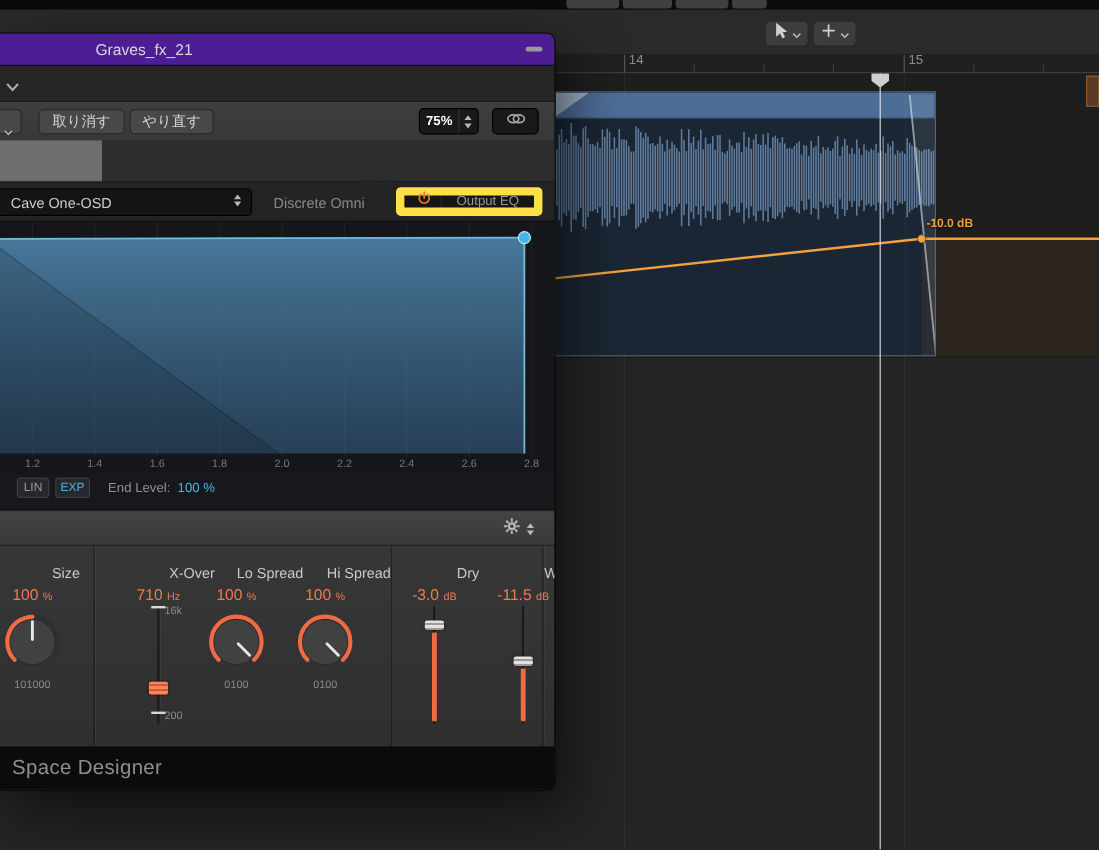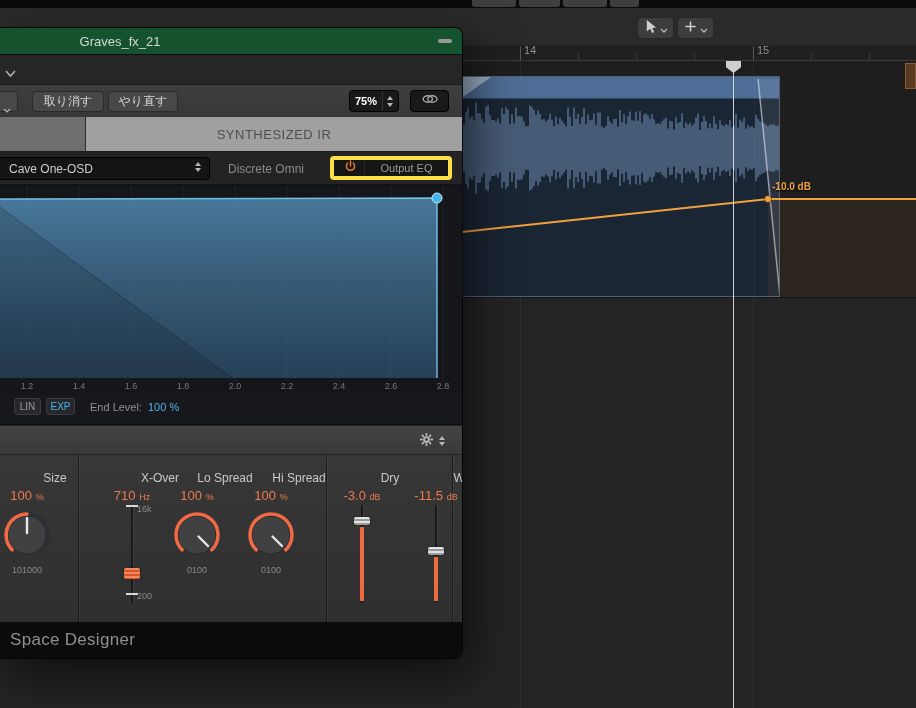--- a/index.html
+++ b/index.html
@@ -41,21 +41,21 @@
   .playhead-line{left:733px;top:61px;width:1px;height:647px;background:rgba(238,238,238,0.85);z-index:10;}
   .playhead-marker{left:726px;top:61px;width:15px;height:12px;background:#cfcfcf;z-index:10;
     clip-path:polygon(0 0,100% 0,100% 52%,50% 100%,0 52%);}
 
   
   .plugin{left:0;top:28px;width:462px;height:630px;background:#2e2e2e;z-index:50;
     border-radius:0 7px 7px 0;overflow:hidden;
     box-shadow:10px 16px 48px rgba(0,0,0,0.6),0 0 0 1px rgba(0,0,0,0.8);}
   .prow{position:absolute;left:0;width:100%;box-sizing:border-box;}
 
-  .titlebar{top:0;height:27px;background:#14532d;border-bottom:1px solid #0f0f0f;}
+  .titlebar{top:0;height:27px;background:#4c1d95;border-bottom:1px solid #0f0f0f;}
   .wintitle{position:absolute;left:40px;top:6px;width:160px;text-align:center;
     font-size:13px;color:#d8d8d8;}
   .minimize{position:absolute;right:10px;top:11px;width:14px;height:4px;border-radius:2px;background:#9a9a9a;}
 
   .row2{top:27px;height:30px;background:#262626;border-bottom:1px solid #1a1a1a;}
 
   .ptoolbar{top:57px;height:48px;background:linear-gradient(#3e3e3e,#353535);border-bottom:1px solid #1f1f1f;}
   .tbtn{position:absolute;top:6px;height:21px;background:#484848;border:1px solid #2a2a2a;border-radius:4px;
     box-sizing:border-box;color:#d5d5d5;font-size:12px;line-height:19px;text-align:center;}
   .viewlabel{position:absolute;left:300px;top:9px;font-size:15px;color:#9a9a9a;margin-top:44px;}
@@ -75,21 +75,21 @@
     display:flex;align-items:center;justify-content:center;font-size:13px;font-weight:500;
     letter-spacing:0.5px;color:#4f4f4f;}
 
   .presetrow{top:124px;height:33px;background:#232323;border-bottom:1px solid #101010;}
   .presetbox{position:absolute;left:-20px;top:5px;width:230px;height:23px;background:#141414;
     border:1px solid #000;border-radius:0 4px 4px 0;box-sizing:border-box;}
   .presetname{position:absolute;left:28px;top:4px;font-size:12px;color:#cccccc;}
   .presetarrows{position:absolute;right:8px;top:4px;display:flex;flex-direction:column;gap:2px;align-items:center;}
   .modelabel{position:absolute;left:228px;top:10px;font-size:12px;color:#8a8a8a;}
   .eqgroup{position:absolute;left:330px;top:4px;width:122px;height:24px;background:#161616;
-    border:4px solid #fde047;border-radius:4px;box-sizing:border-box;display:flex;align-items:center;}
+    border:7px solid #fde047;border-radius:4px;box-sizing:border-box;display:flex;align-items:center;}
   .eqdivider{width:1px;height:100%;background:rgba(255,255,255,0.07);margin-left:6px;}
   .eqlabel{flex:1;text-align:center;font-size:11px;color:#9a9a9a;}
 
   .display{top:157px;height:210px;background:#14161a;}
   .ticklabel{position:absolute;top:196px;width:20px;text-align:center;font-size:9px;color:#73777d;}
 
   .linexp{top:367px;height:30px;background:#17181c;border-bottom:1px solid #0d0d0d;}
   .smallbtn{position:absolute;top:3px;height:17px;background:#26282c;border:1px solid #3a3d42;
     border-radius:3px;box-sizing:border-box;font-size:10px;line-height:15px;text-align:center;}
   .endlabel{position:absolute;left:90px;top:6px;font-size:11px;color:#909090;}
@@ -234,21 +234,20 @@
         <svg width="18" height="14" viewBox="0 0 18 14">
           <ellipse cx="6.8" cy="7" rx="4.6" ry="3.2" stroke="#a8a8a8" stroke-width="1.4" fill="none"></ellipse>
           <ellipse cx="11.4" cy="7" rx="4.6" ry="3.2" stroke="#a8a8a8" stroke-width="1.4" fill="none"></ellipse>
         </svg>
       </span>
     </div>
   </div>
 
   <div class="prow tabbar">
     <div class="tab-left"></div>
-    <div class="tab-main">SYNTHESIZED IR</div>
   </div>
 
   <div class="prow presetrow">
     <div class="presetbox">
       <div class="presetname">Cave One-OSD</div>
       <div class="presetarrows">
         <div class="tri-up"></div>
           <div class="tri-down"></div>
       </div>
     </div>

